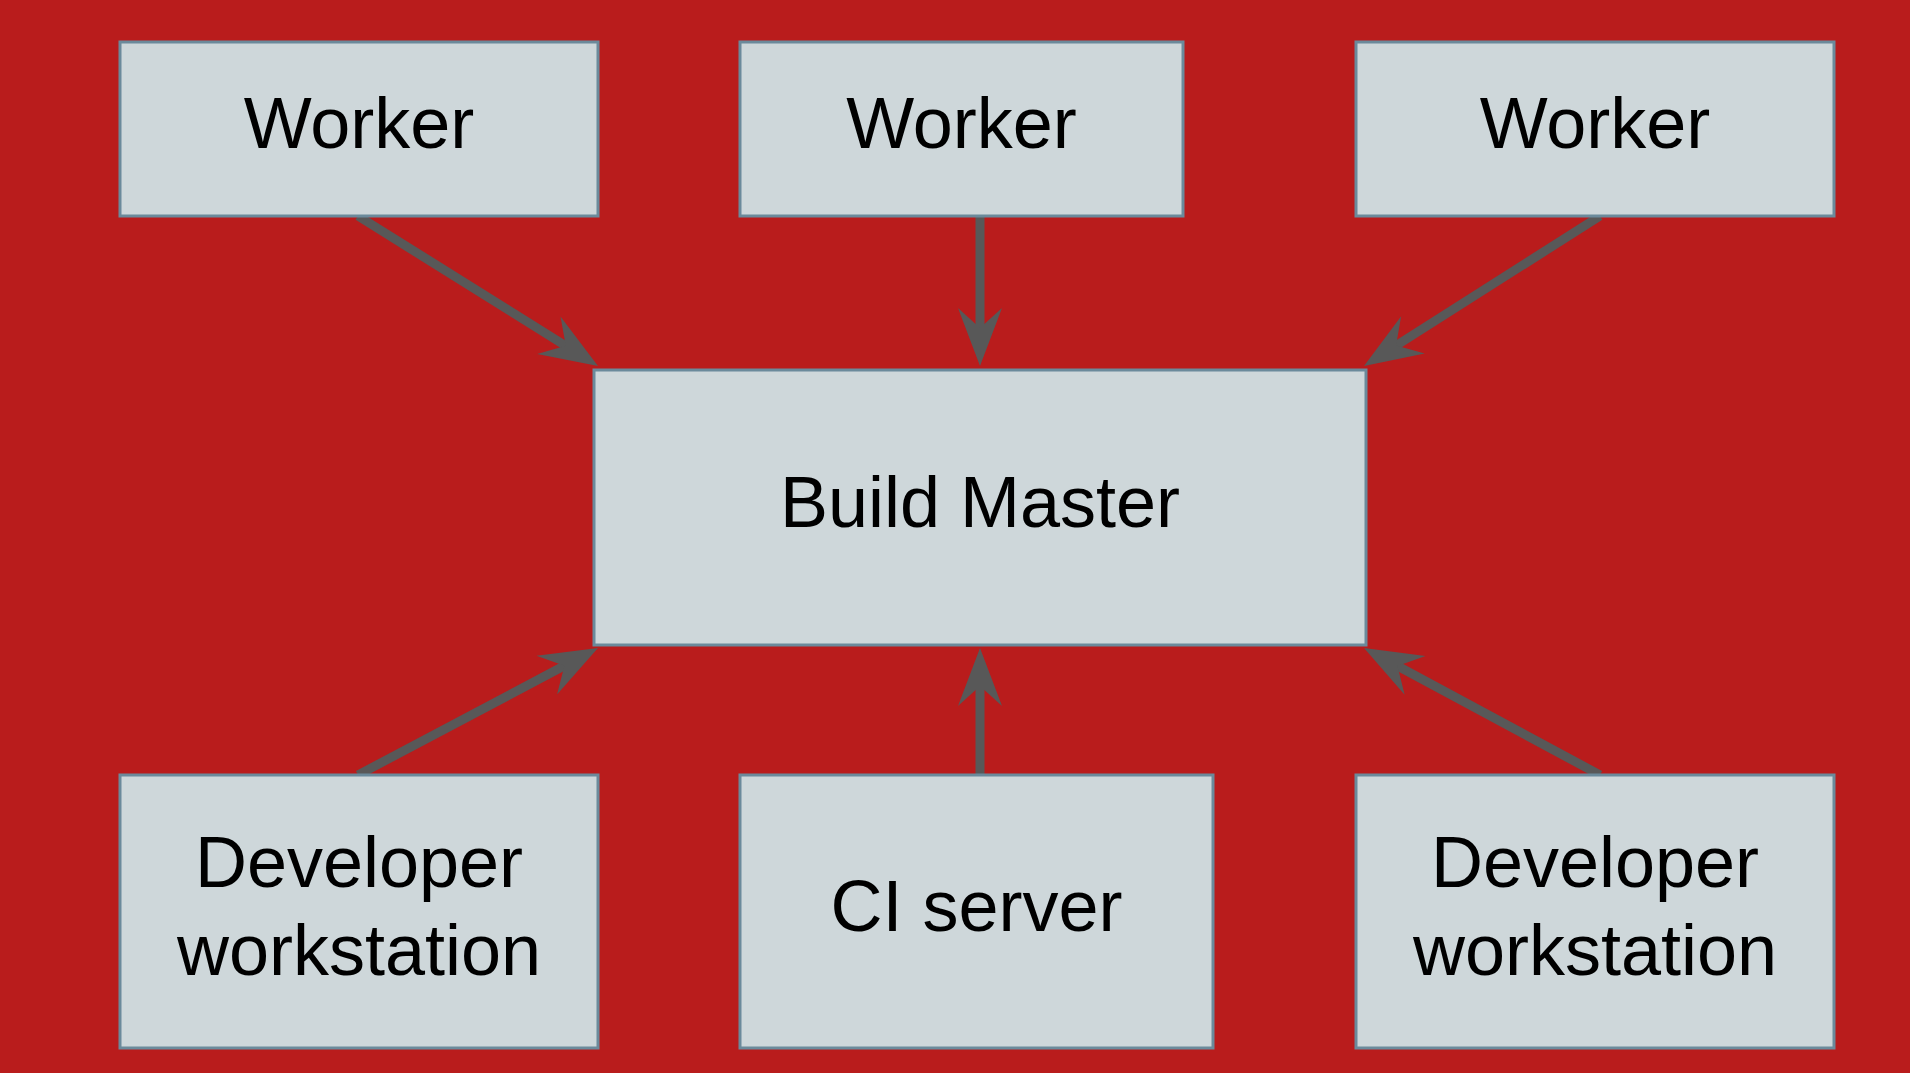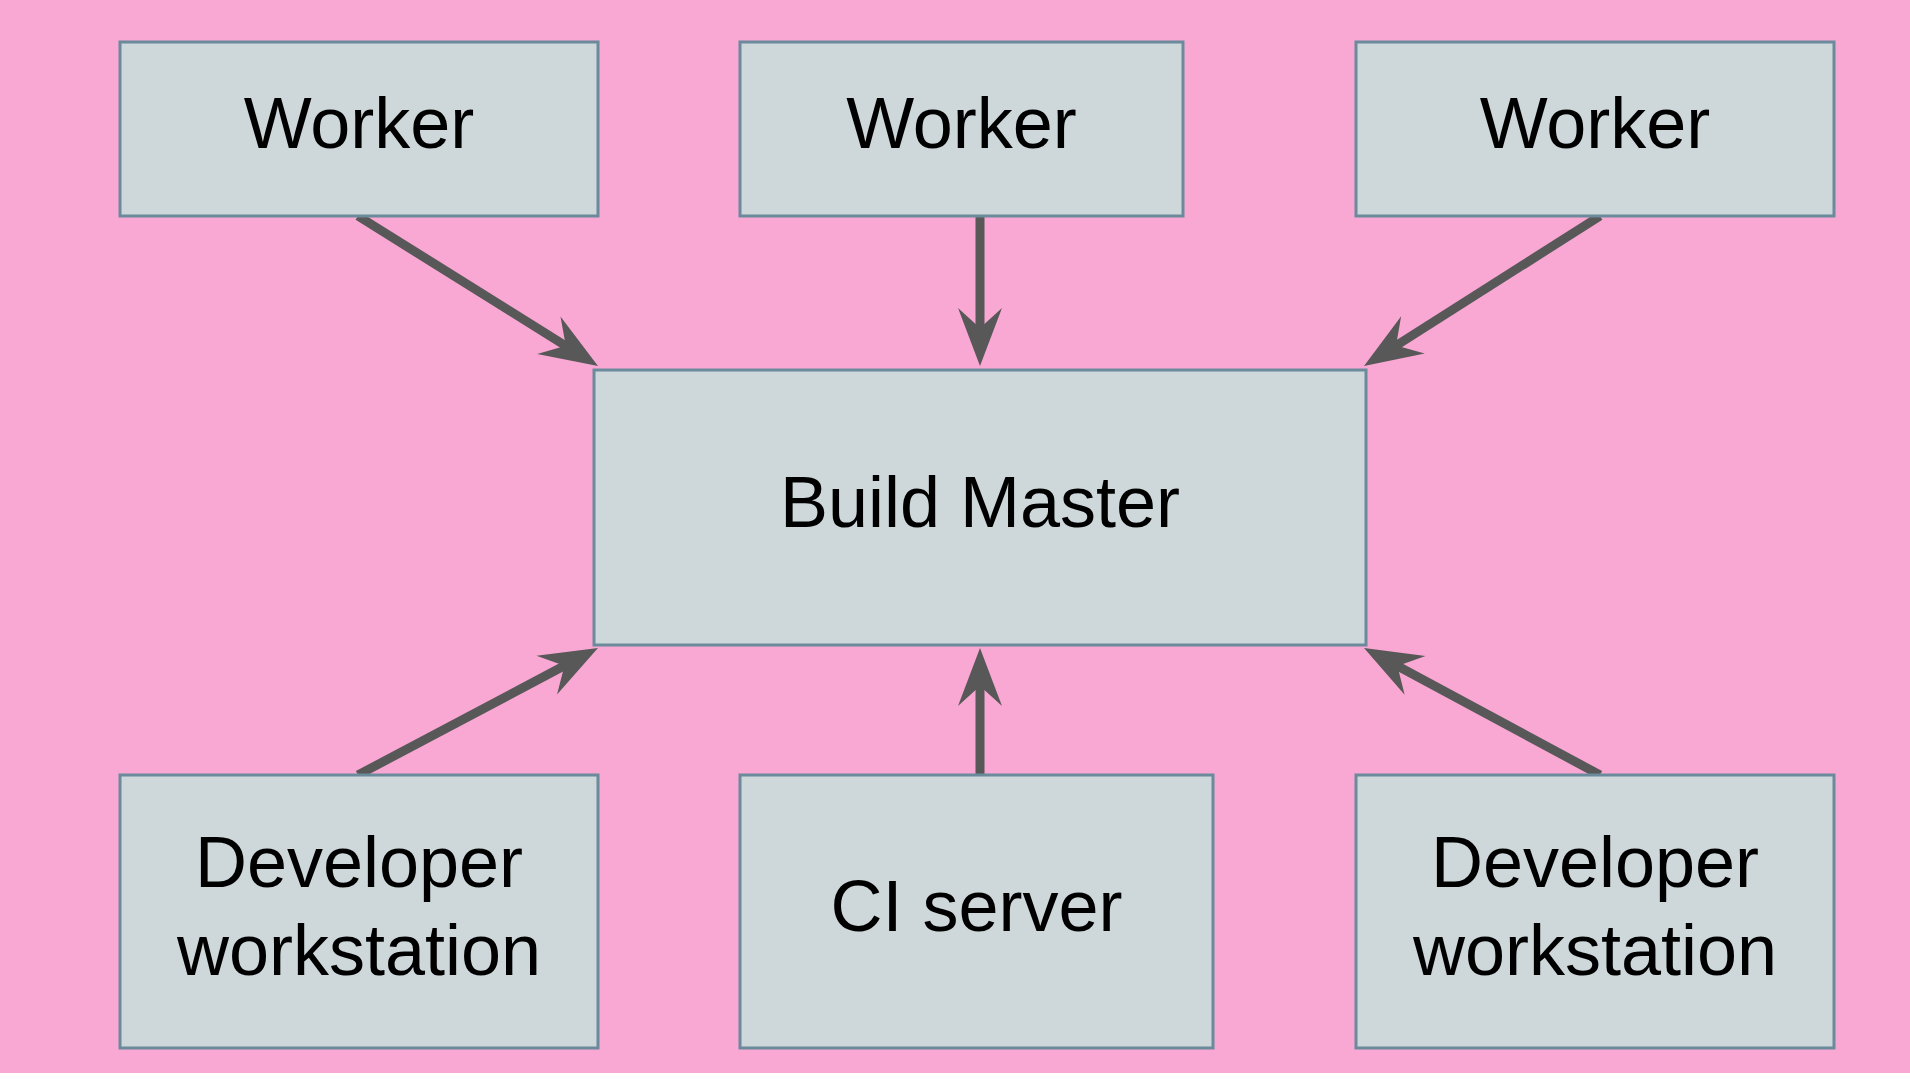--- a/index.html
+++ b/index.html
@@ -10,21 +10,21 @@
   body {
     width: 1910px;
     height: 1090px;
     overflow: hidden;
     font-family: "Liberation Sans", sans-serif;
   }
   #diagram-root {
     position: relative;
     width: 1910px;
     height: 1073px;
-    background: #f9a8d4;
+    background: #b91c1c;
   }
   svg#diagram-svg {
     position: absolute;
     top: 0;
     left: 0;
     width: 1910px;
     height: 1090px;
     display: block;
   }
   .node-rect {

